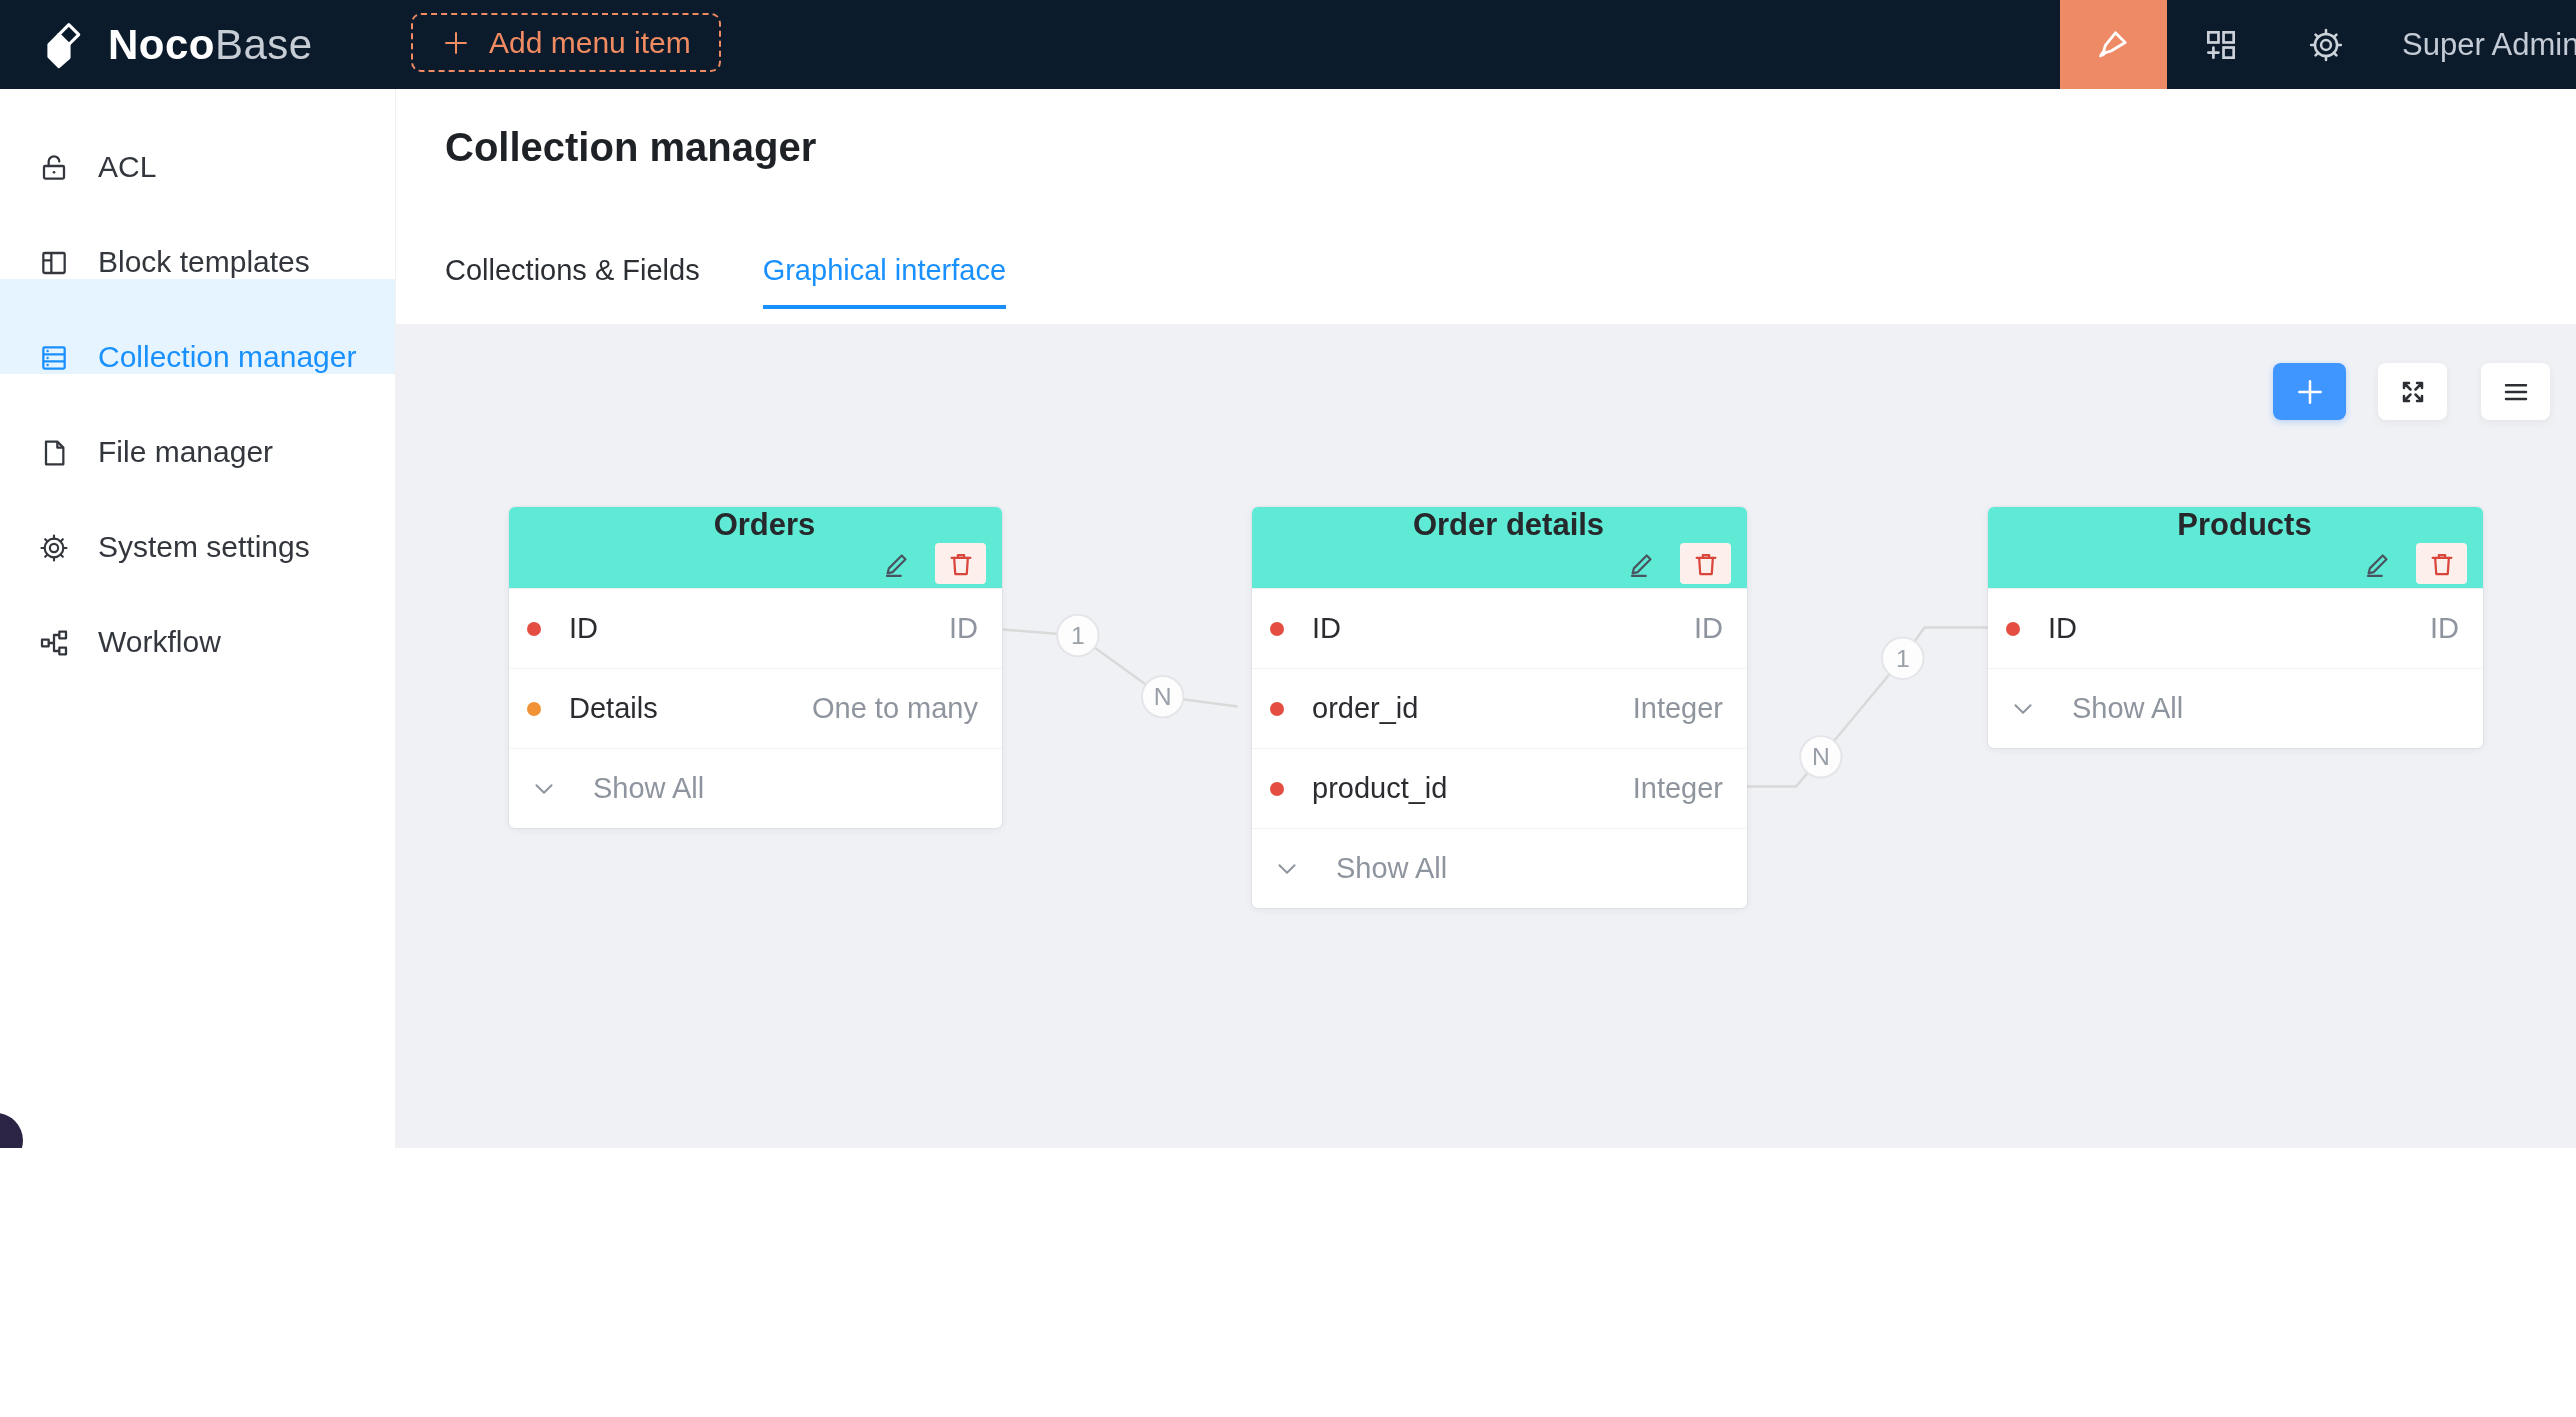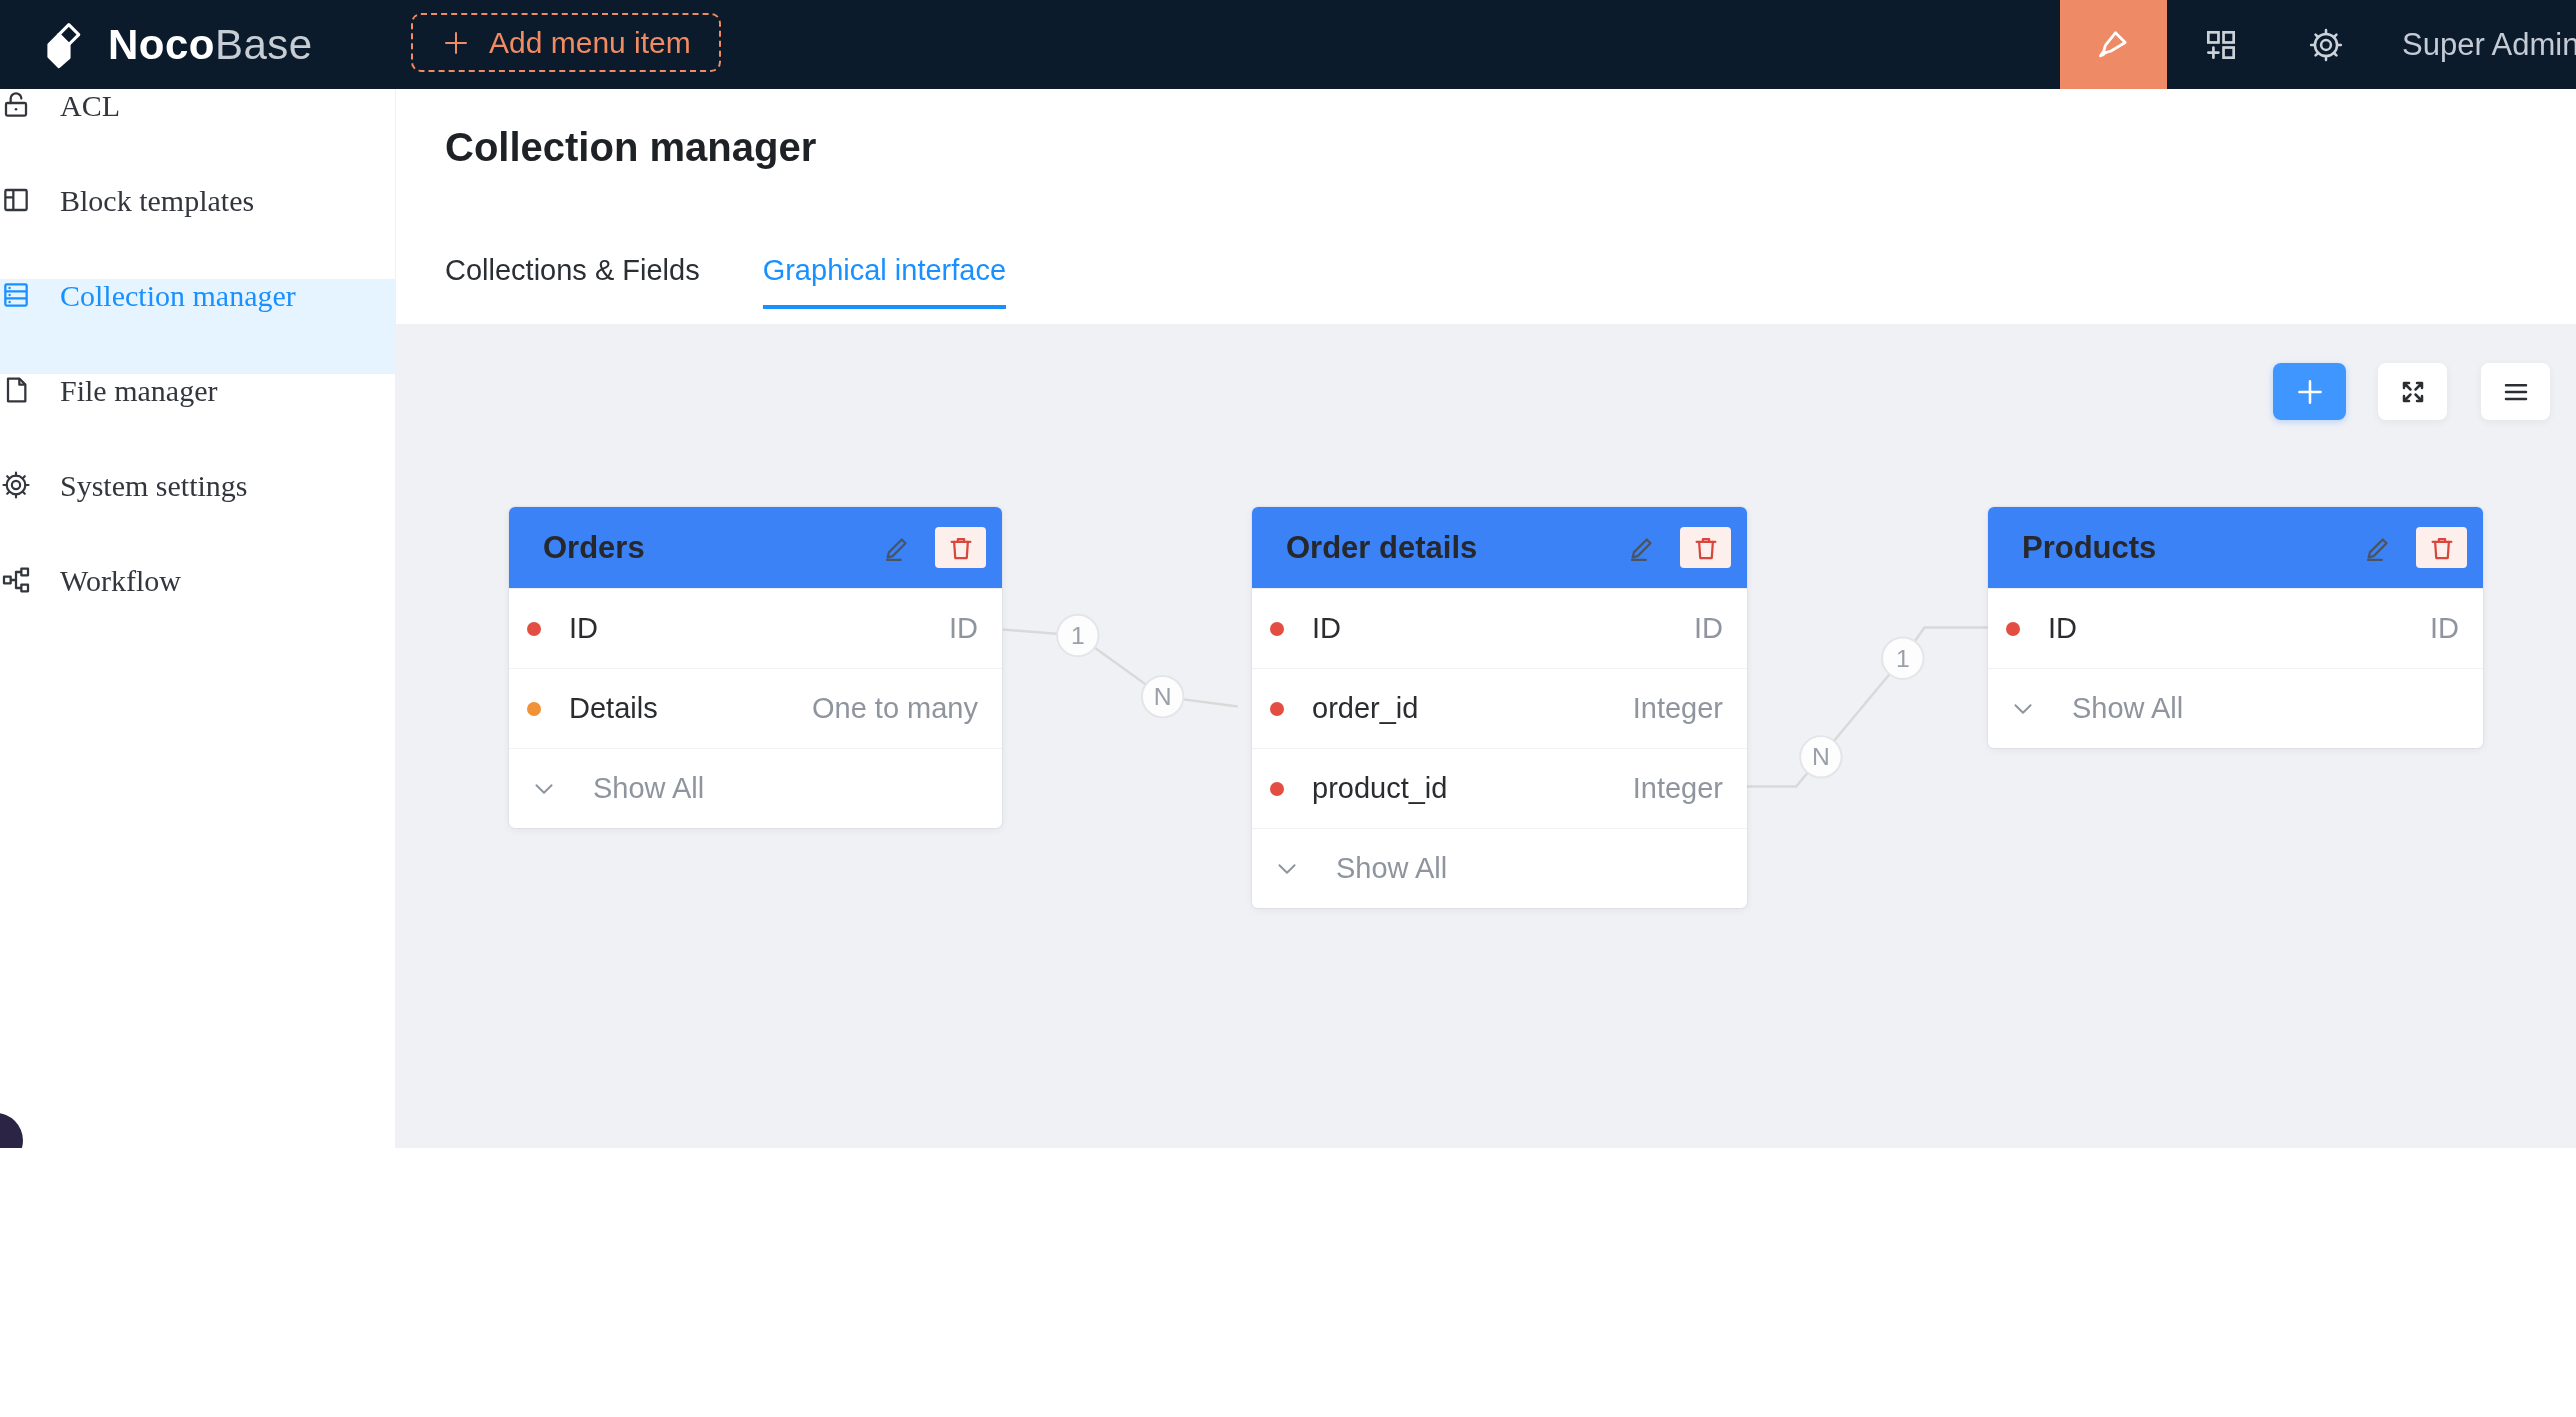--- a/index.html
+++ b/index.html
@@ -18,21 +18,21 @@
   .pen-block{position:absolute;left:2060px;top:0;width:107px;height:89px;background:#ee8a66;display:flex;align-items:center;justify-content:center;cursor:pointer;}
   .pen-block svg{width:39px;height:39px;color:#fff;}
   .hicon{position:absolute;top:0;height:89px;width:75px;display:flex;align-items:center;justify-content:center;color:#ccd2da;cursor:pointer;}
   .hicon svg{width:38px;height:38px;}
   .hicon.plugin{left:2183px;}
   .hicon.gear{left:2288px;}
   .huser{position:absolute;left:2402px;top:0;height:89px;display:flex;align-items:center;color:#c5cbd4;font-size:31px;cursor:pointer;white-space:nowrap;}
 
   
   .sidebar{position:absolute;left:0;top:89px;bottom:0;width:395px;background:#fff;border-right:1px solid #f0f0f0;z-index:20;}
-  .sitem{height:95px;display:flex;align-items:flex-start;gap:28px;font-size:30px;color:#33373d;cursor:pointer;font-family:Liberation Serif, serif;}
+  .sitem{height:95px;display:flex;align-items:flex-end;padding-left:38px;gap:28px;font-size:30px;color:#33373d;cursor:pointer;}
   .sitem svg{width:32px;height:32px;flex:none;}
   .sitem.active{background:#e6f4ff;color:#1890ff;}
 
   
   .pagehead{position:absolute;left:396px;top:89px;right:0;height:235px;background:#fff;z-index:10;}
   .ptitle{position:absolute;left:49px;top:36px;font-size:40px;font-weight:700;color:#1e2125;}
   .tabs{position:absolute;left:49px;bottom:15px;display:flex;gap:63px;}
   .tab{font-size:29px;color:#2b2f33;padding-bottom:18px;cursor:pointer;border-bottom:4px solid transparent;font-weight:500;}
   .tab.active{color:#1890ff;border-bottom-color:#1890ff;}
 
@@ -46,21 +46,21 @@
   .btn-fs{left:2378px;width:69px;background:#fff;box-shadow:0 2px 8px rgba(0,0,0,.06);}
   .btn-fs svg{width:30px;height:30px;color:#2b2f33;}
   .btn-menu{left:2481px;width:69px;background:#fff;box-shadow:0 2px 8px rgba(0,0,0,.06);}
   .btn-menu svg{width:30px;height:30px;color:#2b2f33;}
 
   
   .ecard{position:absolute;background:#fff;border-radius:6px;box-shadow:0 0 0 1px rgba(20,30,50,.04),0 2px 8px rgba(20,30,50,.06);z-index:10;}
   .ecard.orders{left:509px;top:507px;width:493px;}
   .ecard.details{left:1238px;top:507px;width:495px;margin-left:14px;}
   .ecard.products{left:1988px;top:507px;width:495px;}
-  .ehead{height:81px;background:#3b82f6;border-bottom:1px solid #efefef;border-radius:6px 6px 0 0;display:flex;align-items:center;padding:0 16px 0 34px;}
+  .ehead{height:81px;background:#5eead4;border-bottom:1px solid #efefef;border-radius:6px 6px 0 0;display:flex;align-items:center;padding:0 16px 0 34px;flex-direction:column;}
   .etitle{font-size:31px;font-weight:700;color:#26282c;}
   .eactions{margin-left:auto;display:flex;align-items:center;gap:16px;}
   .abtn{border:none;background:none;width:45px;height:41px;display:flex;align-items:center;justify-content:center;cursor:pointer;padding:0;}
   .abtn svg{width:30px;height:30px;}
   .abtn.edit{color:#4a5360;}
   .abtn.del{background:#fdf0ec;border-radius:4px;width:51px;color:#d9463c;}
   .erow{height:79px;display:flex;align-items:center;padding:0 24px 0 18px;font-size:29px;}
   .erow + .erow{border-top:1px solid #f2f2f2;}
   .dot{width:14px;height:14px;border-radius:50%;margin-right:28px;flex:none;background:#ccc;}
   .dot[data-dot="red"]{background:#e34d42;}

